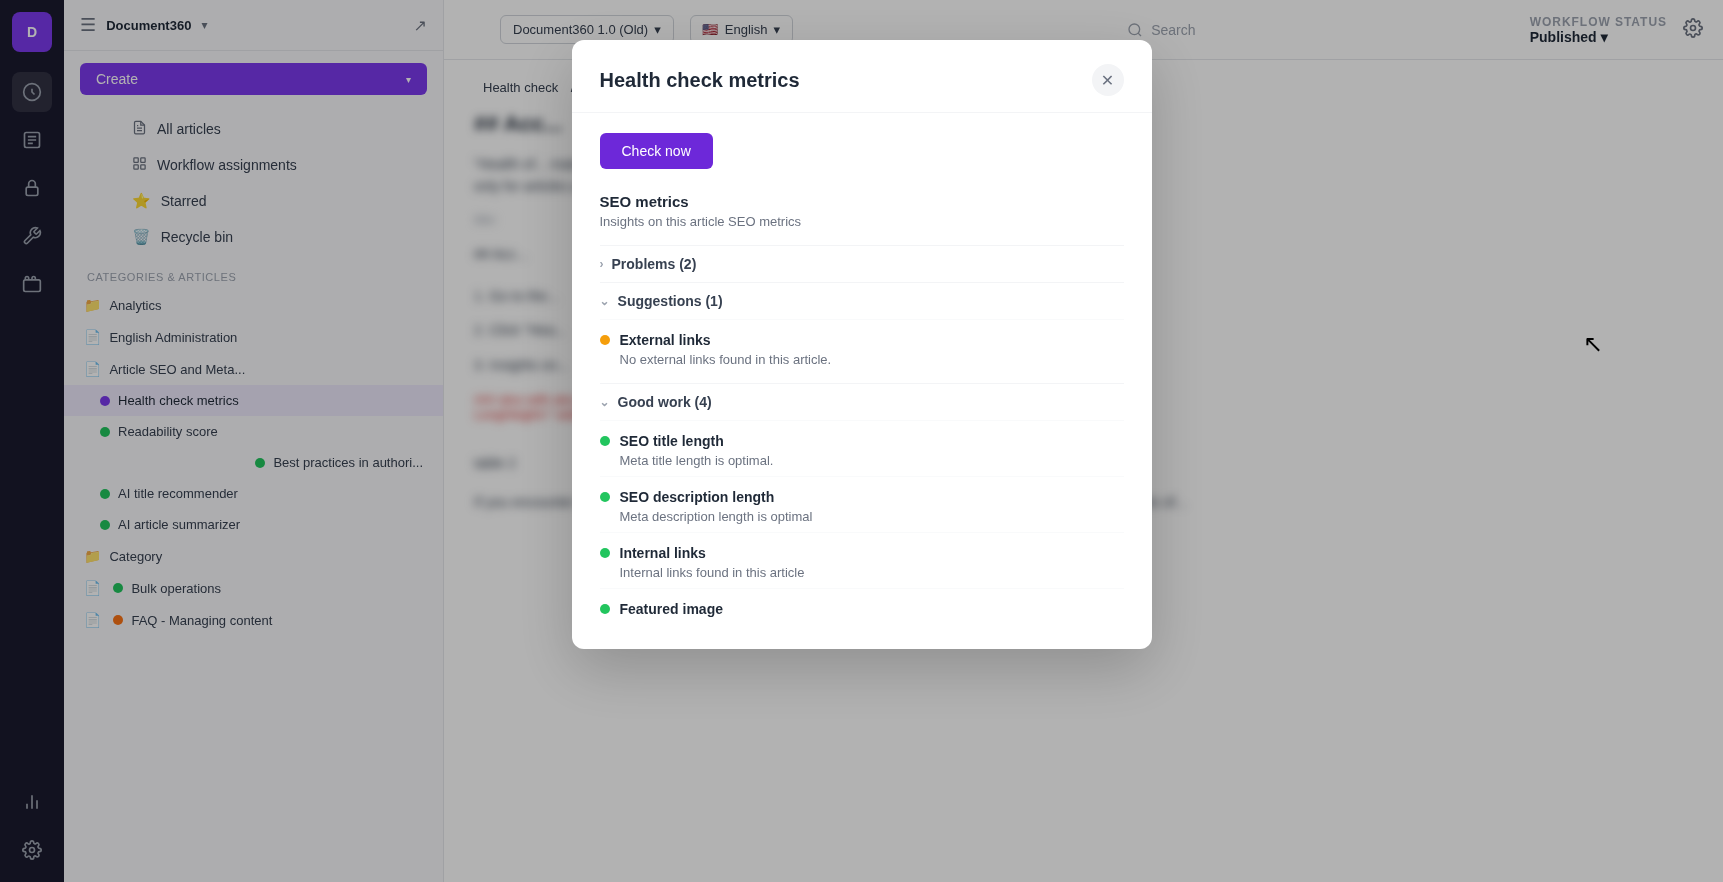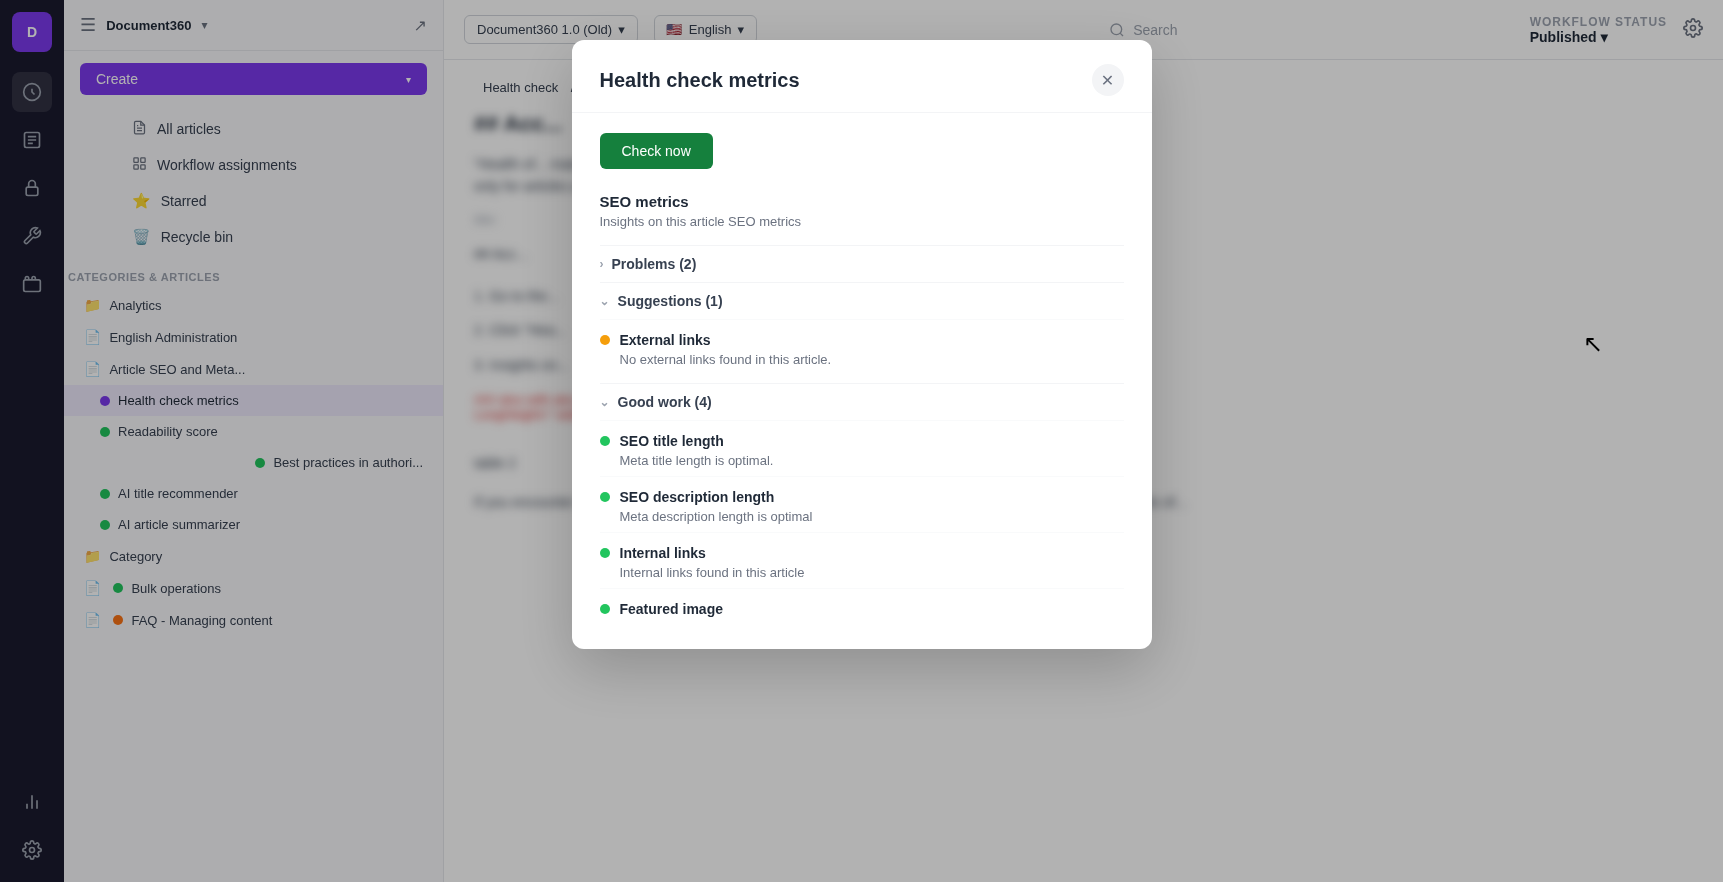--- a/index.html
+++ b/index.html
@@ -116,23 +116,23 @@
       color: #374151;
       font-size: 14px;
       cursor: pointer;
     }
     .sidebar-nav-item .icon {
       color: #6b7280;
       font-size: 15px;
     }
 
     .sidebar-section-label {
-      padding: 12px 4px 6px;
+      padding: 12px 23px 6px;
       font-size: 11px;
-      font-weight: 700;
+      font-weight: 400;
       color: #9ca3af;
       letter-spacing: 0.05em;
       text-transform: uppercase;
     }
 
     .sidebar-tree-item {
       display: flex;
       align-items: center;
       gap: 8px;
       padding: 8px 20px;
@@ -181,20 +181,21 @@
     .project-selector {
       border: 1px solid #d1d5db;
       border-radius: 6px;
       padding: 6px 12px;
       font-size: 13px;
       display: flex;
       align-items: center;
       gap: 6px;
       color: #374151;
       cursor: pointer;
+      margin-left: 36px;
     }
     .lang-selector {
       border: 1px solid #d1d5db;
       border-radius: 6px;
       padding: 6px 12px;
       font-size: 13px;
       display: flex;
       align-items: center;
       gap: 6px;
       color: #374151;
@@ -296,21 +297,21 @@
       cursor: pointer;
       color: #6b7280;
       font-size: 16px;
     }
     .modal-body {
       padding: 20px 28px;
       overflow-y: auto;
       flex: 1;
     }
     .check-now-btn {
-      background: #15803d;
+      background: #6d28d9;
       color: white;
       border: none;
       border-radius: 6px;
       padding: 10px 22px;
       font-size: 14px;
       font-weight: 500;
       cursor: pointer;
       margin-bottom: 24px;
     }
     .section-title {

